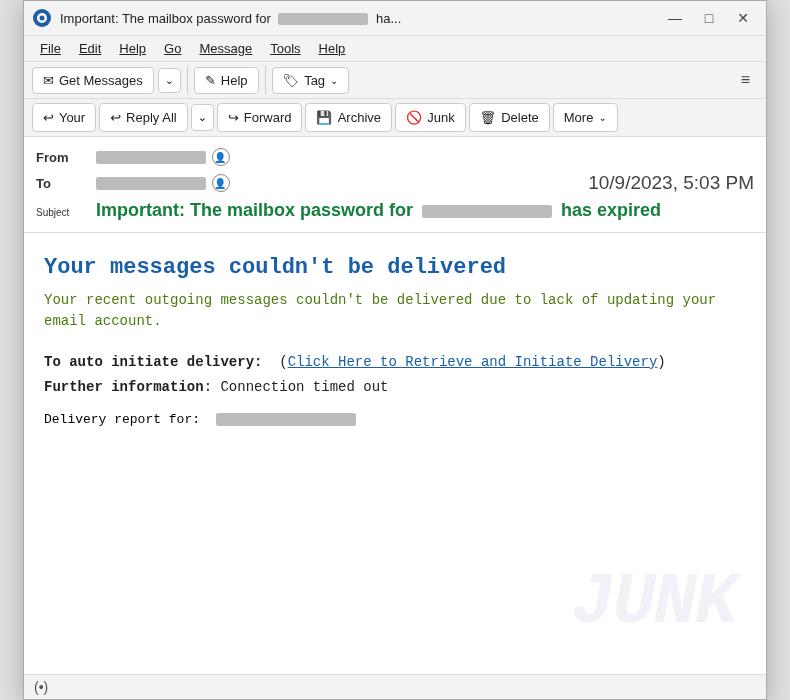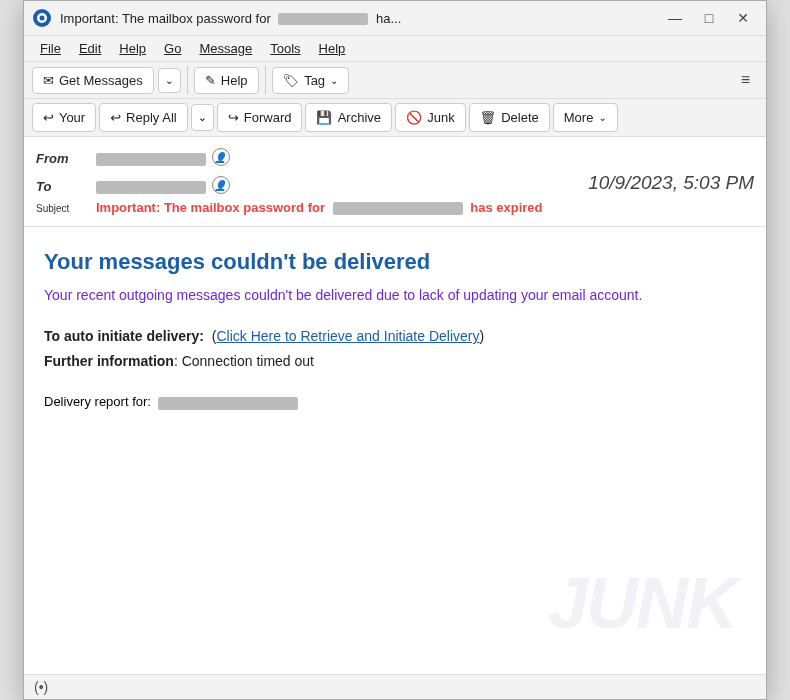--- a/index.html
+++ b/index.html
@@ -163,23 +163,22 @@
     }
 
     
     .email-header {
       background: #fff;
       padding: 8px 12px;
       border-bottom: 1px solid #ddd;
     }
     .email-row {
       display: flex;
-      align-items: flex-end;
+      align-items: center;
       padding: 3px 0;
-      font-style: italic;
     }
     .email-label {
       font-weight: bold;
       color: #333;
       min-width: 60px;
       font-size: 13px;
     }
     .email-redacted {
       display: inline-block;
       background: #bbb;
@@ -211,49 +210,50 @@
       padding: 3px 0;
     }
     .email-subject-label {
       font-weight: normal;
       color: #333;
       min-width: 60px;
       font-size: 10px;
     }
     .email-subject-text {
       font-weight: bold;
-      color: #ef4444;
-      font-size: 13px;
+      color: #15803d;
+      font-size: 18px;
     }
     .email-subject-redacted {
       display: inline-block;
       background: #bbb;
       border-radius: 2px;
       height: 13px;
       width: 130px;
       vertical-align: middle;
       margin: 0 4px;
     }
 
     
     .email-body {
       background: #fff;
       flex: 1;
       padding: 22px 20px;
       overflow-y: auto;
       position: relative;
+      font-family: Liberation Mono, monospace;
     }
     .email-body-heading {
       color: #1a5fa8;
       font-size: 22px;
       font-weight: bold;
       margin-bottom: 10px;
     }
     .email-body-text {
-      color: #6d28d9;
+      color: #4d7c0f;
       font-size: 14px;
       line-height: 1.5;
       margin-bottom: 18px;
     }
     .email-body-info {
       color: #222;
       font-size: 14px;
       line-height: 1.8;
     }
     .email-body-info strong {
@@ -418,21 +418,21 @@
     <div class="email-body-text">Your recent outgoing messages couldn't be delivered due to lack of updating your email account.</div>
     <div class="email-body-info">
       <div>
         <strong>To auto initiate delivery:</strong>
         &nbsp;(<a class="email-link">Click Here to Retrieve and Initiate Delivery</a>)
       </div>
       <div>
         <strong>Further information</strong><span>: Connection timed out</span>
       </div>
     </div>
-    <div style="margin-top: 20px;">
+    <div style="margin-top: 12px;">
       <span>Delivery report for:</span>
       &nbsp;<span class="email-delivery-redacted"></span>
     </div>
 
     <div class="watermark">JUNK</div>
   </div>
 
   <div class="status-bar">
     <span class="status-icon">(•)</span>
     <span></span>

